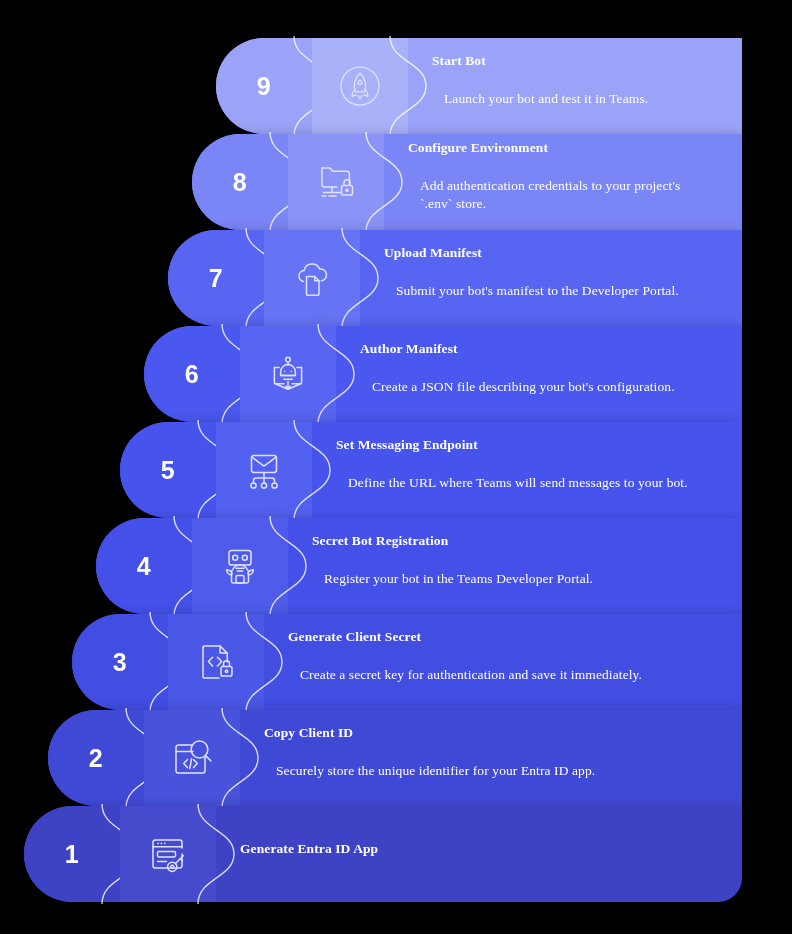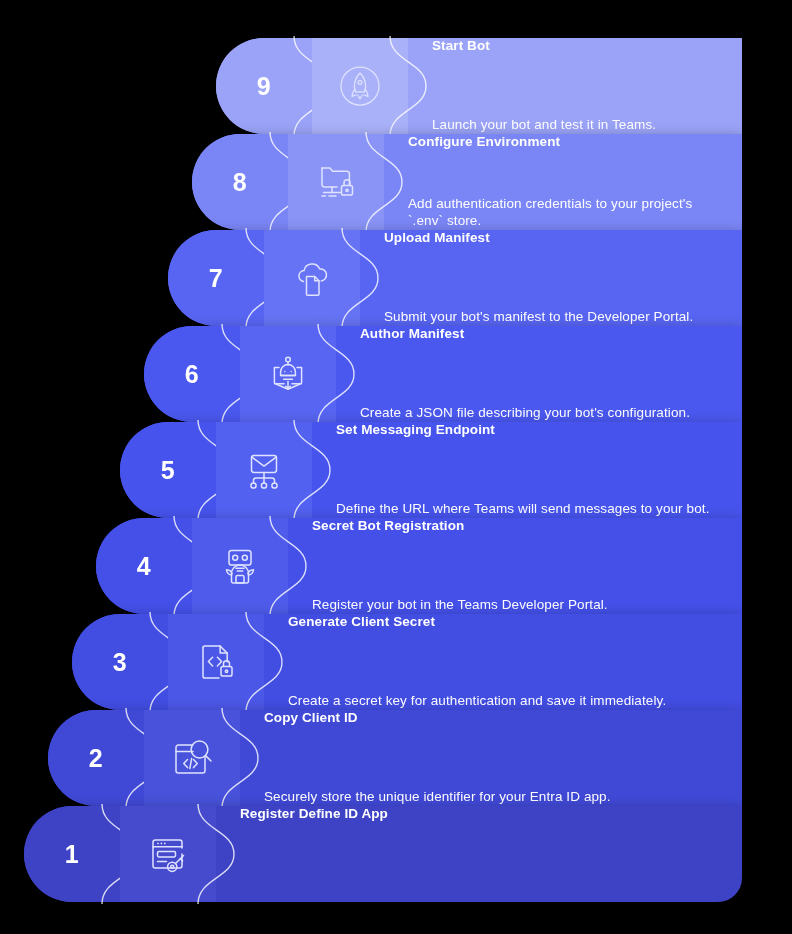--- a/index.html
+++ b/index.html
@@ -41,30 +41,31 @@
     flex:0 0 96px;
     position:relative;
     display:flex;align-items:center;justify-content:center;
   }
   .iconzone svg{display:block;width:52px;height:52px;}
 
   
   .textzone{
     flex:1 1 auto;
     position:relative;
-    display:flex;flex-direction:column;justify-content:space-between;
+    display:flex;flex-direction:column;justify-content:center;
     padding:0 26px 0 24px;
+    font-family:Liberation Serif, serif;
   }
   .ttl{
     font-size:13.5px;font-weight:700;line-height:1.2;
     margin:0 0 9px 0;letter-spacing:.1px;
   }
   .dsc{
     font-size:13.5px;font-weight:400;line-height:1.3;
-    margin:0;letter-spacing:.1px;
+    margin:12px;letter-spacing:.1px;
   }
 
   
   .divider{
     position:absolute;top:0;height:100%;width:40px;
     pointer-events:none;overflow:visible;
   }
   .divider svg{position:absolute;top:-2px;left:0;width:40px;height:100px;overflow:visible;}
 
   
@@ -361,17 +362,17 @@
       <circle cx="30.2" cy="38.8" r="1.5"></circle>
     </svg>
           </span>
           <div class="divider" style="left: 76px;">
             <svg viewBox="0 0 40 100" preserveAspectRatio="none">
       <path d="M2 0 C 2 26, 38 26, 38 50 C 38 74, 2 74, 2 100" fill="none" stroke="rgba(255,255,255,.80)" stroke-width="1.4"></path>
     </svg>
           </div>
         </div>
         <div class="textzone">
-          <div class="ttl">Register Define ID App</div>
+          <div class="ttl">Generate Entra ID App</div>
         </div>
       </div>
     </div>
 </div>
 
 </body></html>

